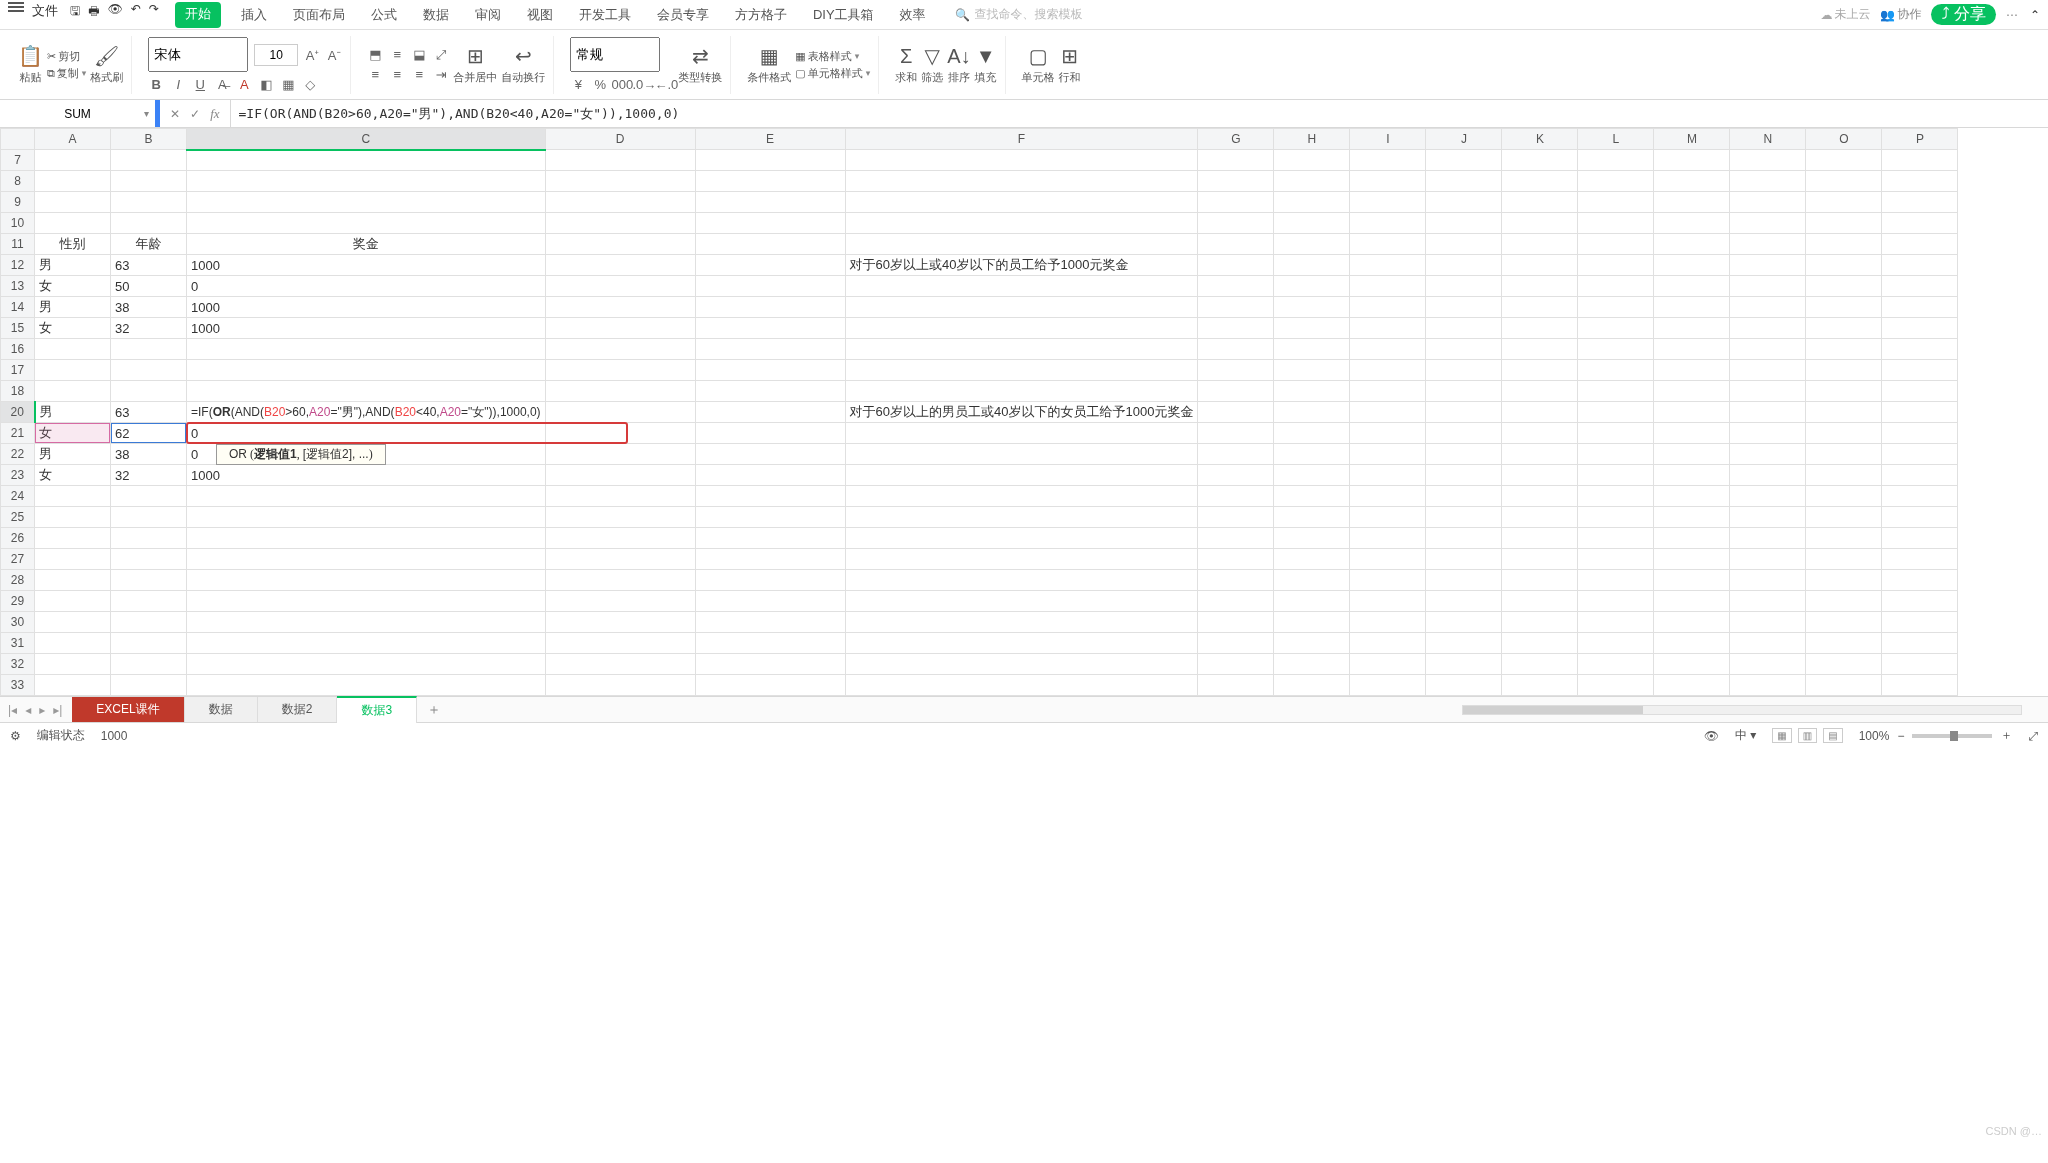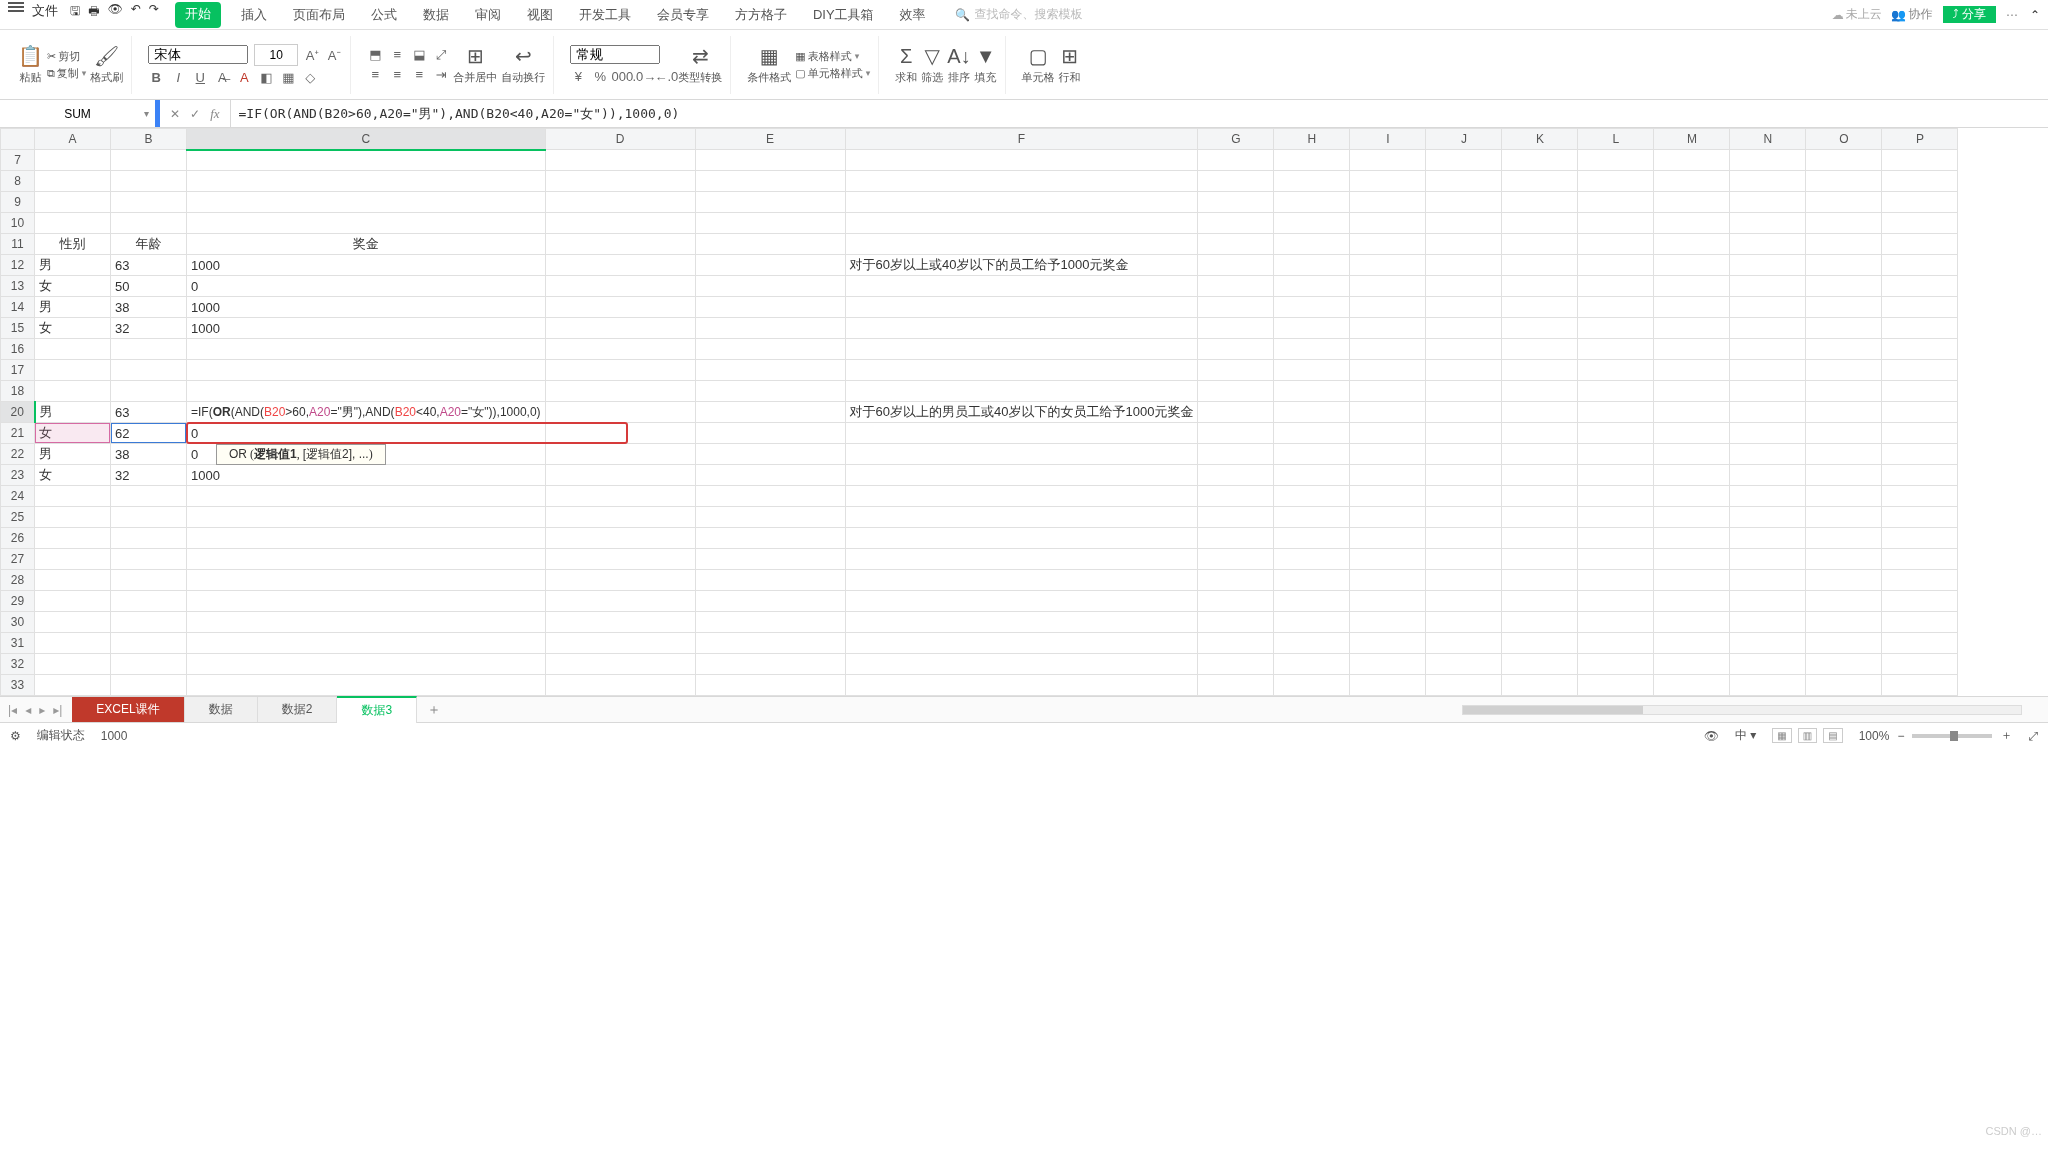--- a/index.html
+++ b/index.html
@@ -12,33 +12,33 @@
 .menubar .hamburger span { height: 2px; background: #555; }
 .menubar .file-label { font-size: 13px; color: #333; margin-right: 8px; }
 .menubar .qat { display: flex; gap: 8px; margin-right: 12px; }
 .menubar .tabs { display: flex; gap: 14px; }
 .menubar .tab { font-size: 13px; color: #555; padding: 4px 6px; cursor: pointer; }
 .menubar .tab.active { background: #07c160; color: #fff; border-radius: 4px; padding: 3px 10px; }
 .menubar .search-box { margin-left: 20px; color: #bbb; font-size: 12px; display: flex; align-items: center; gap: 4px; }
 .menubar .menu-right { margin-left: auto; display: flex; align-items: center; gap: 10px; }
 .menubar .cloud-status { color: #aaa; font-size: 12px; display: flex; align-items: center; gap: 2px; }
 .menubar .collab { color: #888; font-size: 12px; display: flex; align-items: center; gap: 2px; }
-.menubar .share-btn { background: #07c160; color: #fff; padding: 0 10px; border-radius: 0; font-size: 12px; }
+.menubar .share-btn { background: #07c160; color: #fff; padding: 0 10px; border-radius: 12px; font-size: 16px; }
 .menubar .dots { color: #888; letter-spacing: 2px; }
 
 
 .ribbon { height: 70px; display: flex; align-items: center; padding: 6px 10px; border-bottom: 1px solid #d8d8d8; background: #fff; gap: 8px; }
 .ribbon .group { display: flex; align-items: center; gap: 4px; padding: 0 8px; border-right: 1px solid #eee; height: 58px; }
 .ribbon .group.noborder { border-right: none; }
 .ribbon .vgroup { display: flex; flex-direction: column; gap: 2px; font-size: 11px; color: #555; align-items: center; }
 .ribbon .vgroup .icon { font-size: 20px; color: #555; }
 .ribbon .btn-stack { display: flex; flex-direction: column; gap: 2px; }
 .ribbon .mini-btn { font-size: 11px; color: #555; display: flex; align-items: center; gap: 2px; white-space: nowrap; }
 .ribbon select, .ribbon input.sizebox { border: 1px solid #ccc; font-size: 12px; height: 22px; background: #fff; }
-.ribbon .fontname { width: 100px; padding: 0 4px; }
+.ribbon .fontname { width: 100px; padding: 8px 4px; }
 .ribbon .sizebox { width: 44px; text-align: center; }
 .ribbon .fmt-row { display: flex; gap: 6px; align-items: center; }
 .ribbon .fmt-icon { width: 16px; height: 16px; color: #666; font-size: 13px; display: inline-flex; align-items: center; justify-content: center; }
 .ribbon .dd { font-size: 9px; color: #888; margin-left: 1px; }
 
 
 .formula-bar { height: 28px; display: flex; align-items: center; border-bottom: 1px solid #d8d8d8; background: #fff; }
 .formula-bar .namebox { width: 160px; border-right: 5px solid #3b82f6; height: 100%; display: flex; align-items: center; padding: 0 8px; position: relative; }
 .formula-bar .namebox input { border: none; width: 100%; text-align: center; font-size: 12px; outline: none; }
 .formula-bar .namebox .dd-arrow { position: absolute; right: 6px; color: #888; font-size: 10px; }

